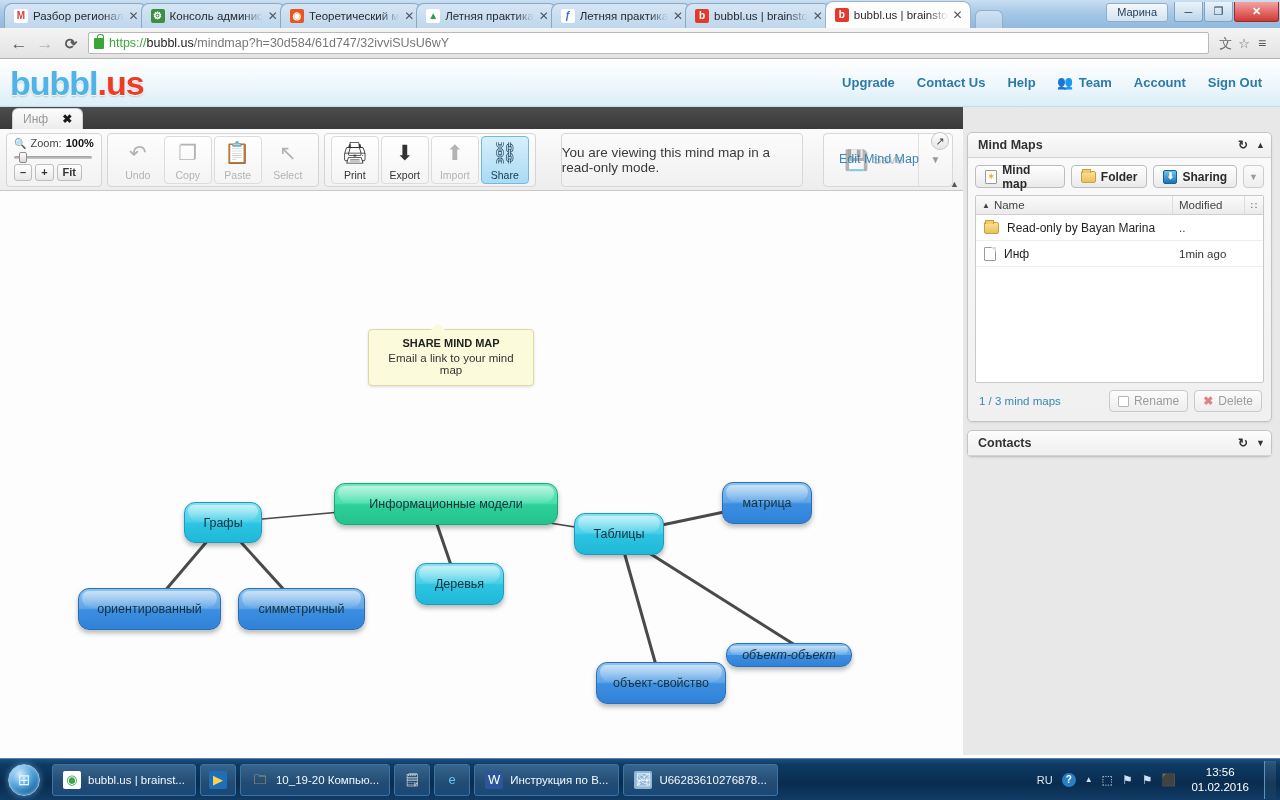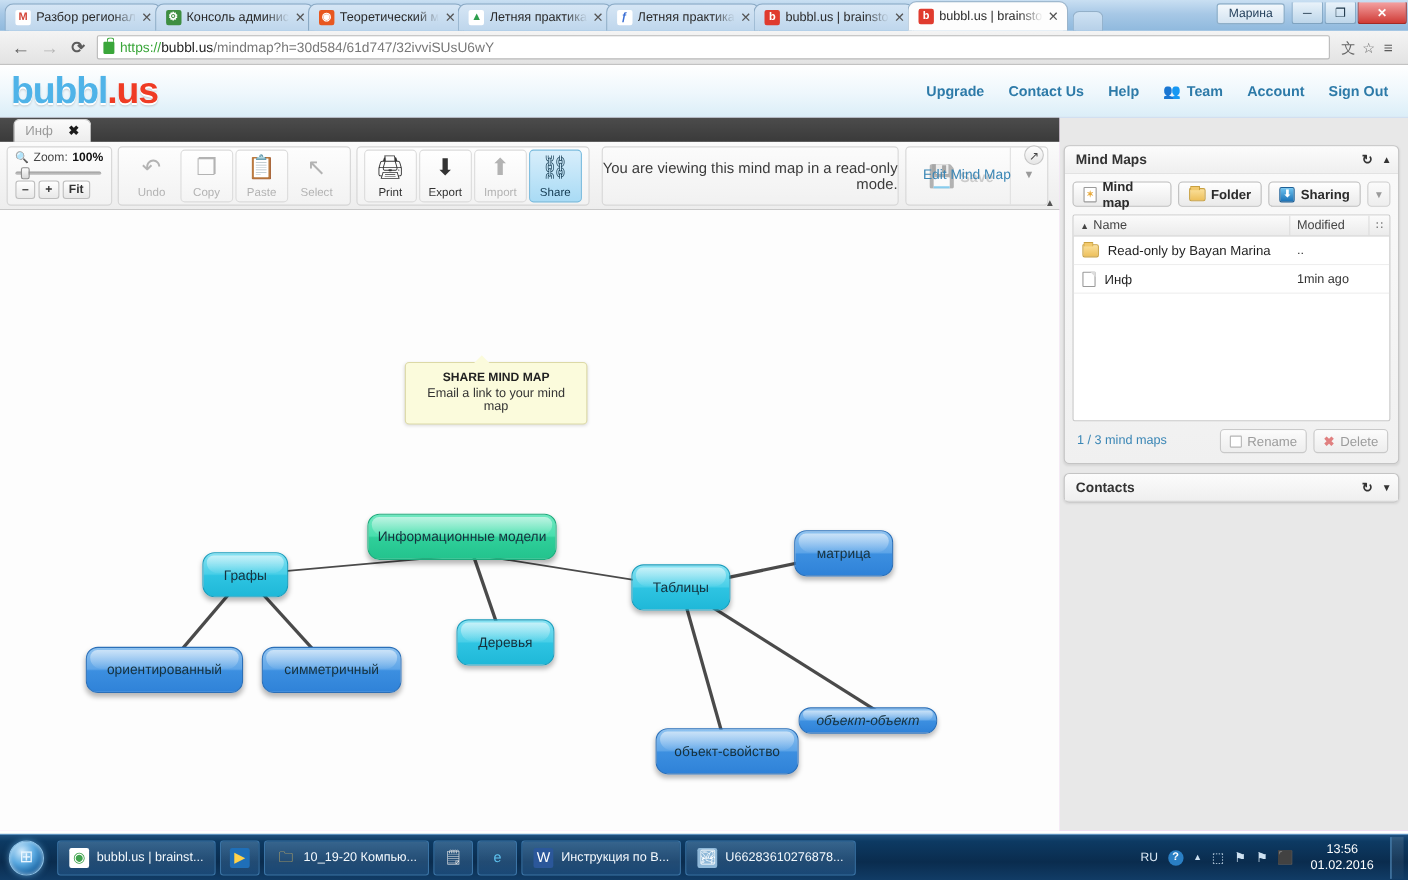--- a/index.html
+++ b/index.html
@@ -238,22 +238,21 @@
   .tbtn.active{
     background:linear-gradient(to bottom,#d8eefb,#a9dbf5);
     border-color:#74b9dd;color:#11384f;
   }
   .readonly-bar {
     flex:1;height:54px;
     border:1px solid #d7d7d7;border-radius:4px;
     background:linear-gradient(to bottom,#fbfbfb,#f1f1f1);
     display:flex;align-items:center;justify-content:center;
     font-size:13.5px;color:#3b3b3b;
-    margin:0 6px;
-    text-align:right;
+    margin:0 20px;
   }
   .savebox{
     width:130px;height:54px;
     border:1px solid #d7d7d7;border-radius:4px;
     background:linear-gradient(to bottom,#fdfdfd,#f2f2f2);
     display:flex;align-items:center;position:relative;
     margin-right:4px;
   }
   .savebox .editlink{
     position:absolute;left:4px;top:18px;
@@ -655,21 +654,21 @@
           <line x1="430" y1="313" x2="223" y2="331.5" stroke="#4a4a4a" stroke-width="1.6"></line>
           <line x1="223" y1="331.5" x2="149.5" y2="418" stroke="#4a4a4a" stroke-width="3"></line>
           <line x1="223" y1="331.5" x2="301.5" y2="418" stroke="#4a4a4a" stroke-width="3"></line>
           <line x1="430" y1="313" x2="457.5" y2="393" stroke="#4a4a4a" stroke-width="3"></line>
           <line x1="430" y1="313" x2="619" y2="343" stroke="#4a4a4a" stroke-width="1.6"></line>
           <line x1="619" y1="343" x2="767" y2="312" stroke="#4a4a4a" stroke-width="3"></line>
           <line x1="619" y1="343" x2="661" y2="492" stroke="#4a4a4a" stroke-width="3"></line>
           <line x1="619" y1="343" x2="825" y2="473" stroke="#4a4a4a" stroke-width="3"></line>
         </svg>
       <div id="nodes">
-          <div class="node green" style="left: 334px; top: 276px; width: 172px; height: 42px;">
+          <div class="node green" style="left: 334px; top: 292px; width: 224px; height: 42px;">
             <span class="gloss"></span>
             <span>Информационные модели</span>
           </div>
           <div class="node cyan" style="left: 184px; top: 311px; width: 78px; height: 41px;">
             <span class="gloss"></span>
             <span>Графы</span>
           </div>
           <div class="node blue" style="left: 78px; top: 397px; width: 143px; height: 42px;">
             <span class="gloss"></span>
             <span>ориентированный</span>

